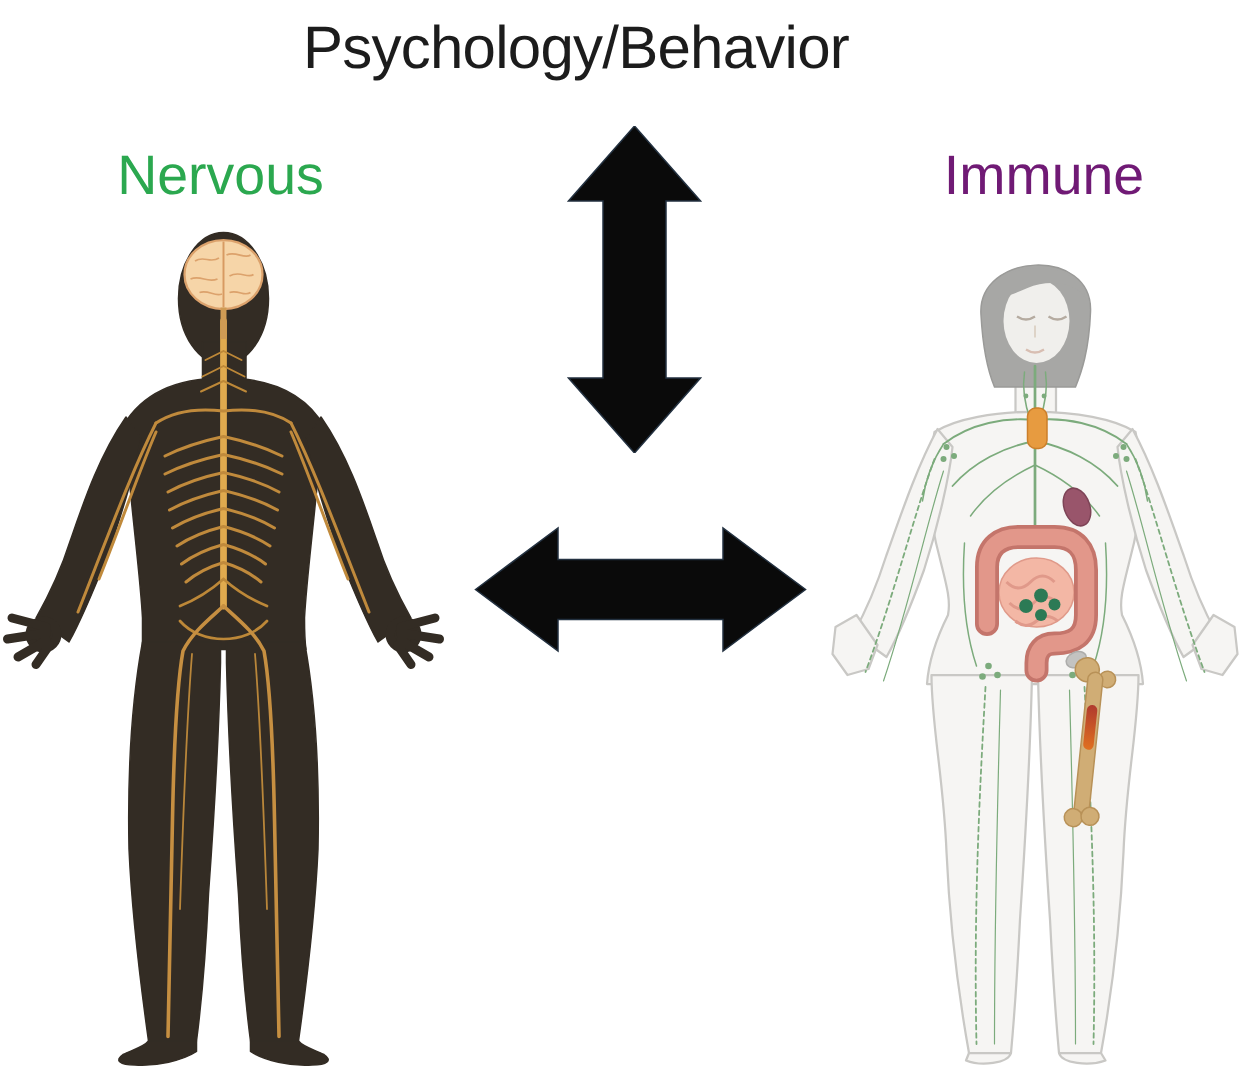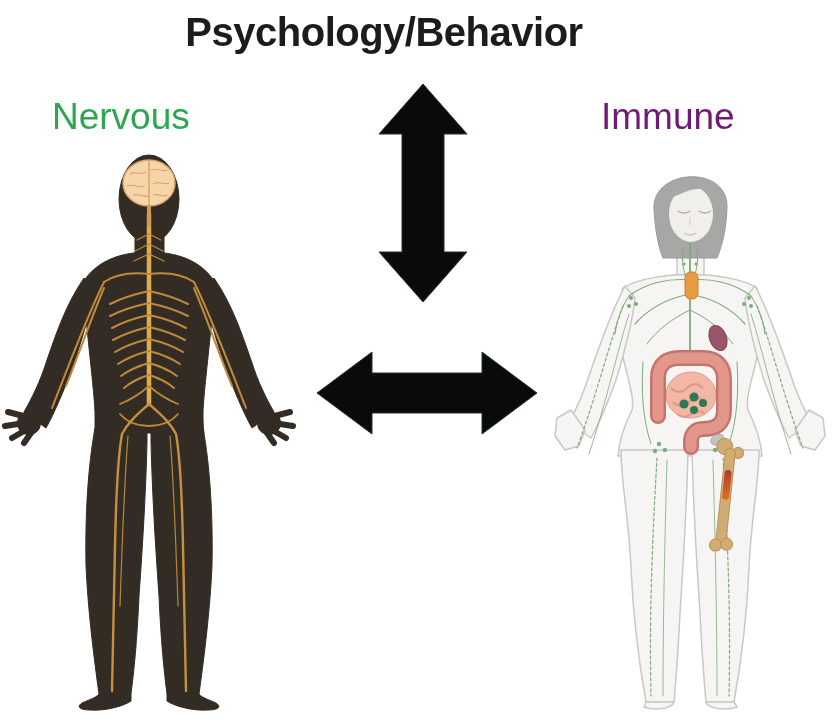--- a/index.html
+++ b/index.html
@@ -2,23 +2,23 @@
 <html><head>
 <meta charset="utf-8">
 <style>
   html,body{margin:0;padding:0;background:#ffffff;}
   .stage{
     position:relative;width:840px;height:724px;background:#ffffff;
     font-family:"Liberation Sans", sans-serif;overflow:hidden;
   }
   .title{
     position:absolute;left:0;top:10px;width:768px;text-align:center;
-    font-size:40px;font-weight:700;color:#1c1c1c;letter-spacing:-0.5px;
+    font-size:40px;font-weight:400;color:#1c1c1c;letter-spacing:-0.5px;
   }
-  .sys-label{position:absolute;top:96px;width:190px;text-align:left;
+  .sys-label{position:absolute;top:96px;width:190px;text-align:center;
     font-size:37px;font-weight:400;}
   .label-nervous{left:52px;color:#2BA84F;}
   .label-immune{left:601px;color:#701a75;}
   .abs{position:absolute;}
   svg{display:block;}
 </style>
 </head>
 <body>
 
 <div class="stage">

